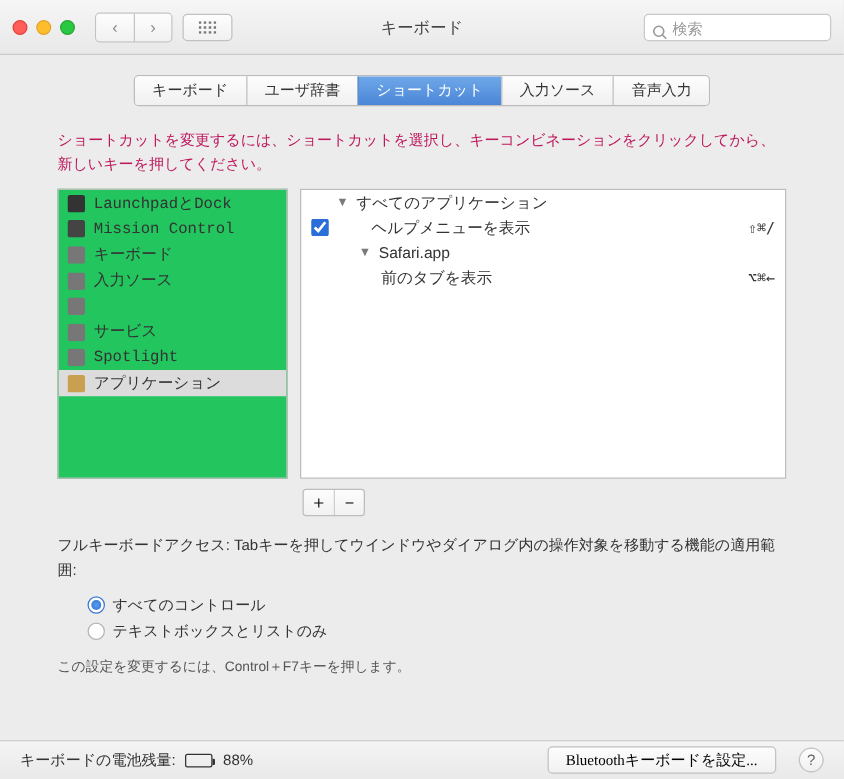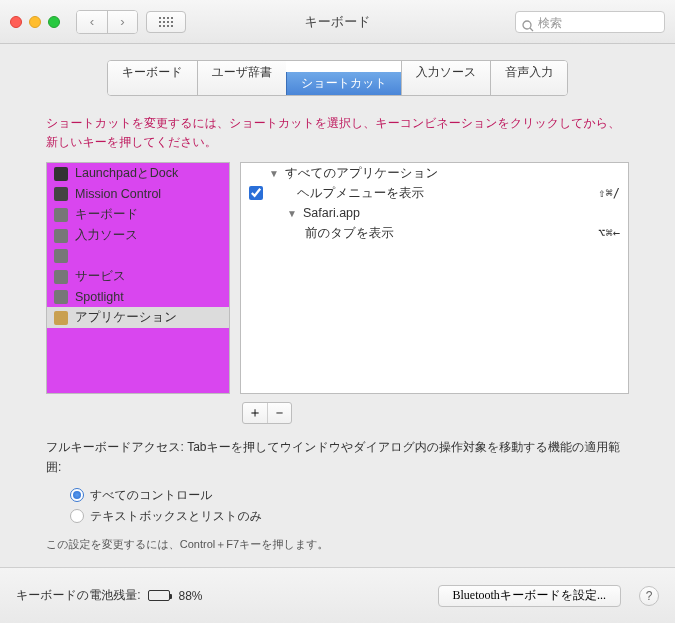--- a/index.html
+++ b/index.html
@@ -14,45 +14,45 @@
 .navseg button { width: 30px; height: 22px; background: linear-gradient(#fdfdfd,#f1f1f1); border: none; cursor: pointer; color: #888; }
 .navseg button + button { border-left: 1px solid #c2c2c2; }
 .gridbtn { width: 40px; height: 22px; border: 1px solid #c2c2c2; border-radius: 4px; background: linear-gradient(#fdfdfd,#f1f1f1); display: flex; align-items: center; justify-content: center; color: #666; }
 .title { flex: 1; text-align: center; font-size: 13px; color: #444; position: absolute; left: 0; right: 0; pointer-events: none; }
 .search { width: 150px; height: 22px; border: 1px solid #c9c9c9; border-radius: 4px; background: #fff; display: flex; align-items: flex-end; padding: 0 6px; color: #999; font-size: 12px; margin-left: auto; position: relative; z-index: 2; }
 .search svg { margin-right: 4px; flex-shrink: 0; }
 .tabs { display: flex; justify-content: center; margin: 16px 0 10px; }
 .tabbar { display: flex; border: 1px solid #bcbcbc; border-radius: 4px; overflow: hidden; background: #fff; }
 .tabbar > div { padding: 3px 14px; font-size: 12px; border-left: 1px solid #bcbcbc; cursor: pointer; background: linear-gradient(#fdfdfd,#f0f0f0); }
 .tabbar > div:first-child { border-left: none; }
-.tabbar > div.active { background: linear-gradient(#6fa8e8,#4a86d8); color: #fff; border-color: #3a6fb8; margin-top: 11px; }
+.tabbar > div.active { background: linear-gradient(#6fa8e8,#4a86d8); color: #fff; border-color: #3a6fb8; }
 .instr { padding: 8px 46px 10px; font-size: 12px; line-height: 1.6; color: #be185d; }
 .panels { display: flex; gap: 10px; padding: 0 46px; }
-.leftp { width: 184px; height: 232px; border: 1px solid #bdbdbd; background: #d946ef; overflow: auto; }
+.leftp { width: 184px; height: 232px; border: 1px solid #bdbdbd; background: #22c55e; overflow: auto; font-family: Liberation Mono, monospace; }
 .leftp .item { display: flex; align-items: center; gap: 6px; padding: 2px 6px; font-size: 12.5px; cursor: pointer; }
 .leftp .item.sel { background: #dcdcdc; }
 .leftp .icon { width: 16px; height: 16px; display: flex; align-items: center; justify-content: center; }
 .rightp { flex: 1; height: 232px; border: 1px solid #bdbdbd; background: #fff; overflow: auto; font-size: 12.5px; }
 .row { display: flex; align-items: center; height: 20px; padding: 0 8px; gap: 6px; }
 .row.sel { background: #2a6fd8; color: #fff; }
 .row .tri { width: 10px; text-align: center; color: #7a7a7a; font-size: 10px; }
 .row .cb { width: 14px; height: 14px; }
 .row .lbl { flex: 1; }
 .row .sc { font-family: -apple-system, monospace; font-size: 12px; }
 .addrem { display: flex; gap: 0; margin: 8px 0 0 242px; border: 1px solid #bdbdbd; border-radius: 3px; background: linear-gradient(#fdfdfd,#f1f1f1); width: fit-content; }
 .addrem button { width: 24px; height: 20px; border: none; background: transparent; font-size: 14px; cursor: pointer; }
 .addrem button + button { border-left: 1px solid #cfcfcf; }
 .fka { padding: 14px 46px 6px; font-size: 12px; line-height: 1.6; }
 .radios { padding: 2px 70px; font-size: 12px; }
 .radios label { display: flex; align-items: center; gap: 6px; padding: 2px 0; cursor: pointer; }
 .radiodot { width: 14px; height: 14px; border-radius: 50%; border: 1px solid #b5b5b5; background: #fff; display: inline-flex; align-items: center; justify-content: center; }
 .radiodot.on { border-color: #3a78d0; }
 .radiodot.on::after { content: ""; width: 8px; height: 8px; border-radius: 50%; background: radial-gradient(#5a9cf0,#2e6fd0); }
 .hint { padding: 8px 46px 0; font-size: 11px; color: #555; }
-.footer { position: absolute; bottom: 0; left: 0; right: 0; height: 56px; border-top: 1px solid #cfcfcf; background: linear-gradient(#f4f4f4,#e9e9e9); display: flex; align-items: center; padding: 0 16px; font-size: 12px; gap: 8px; }
+.footer { position: absolute; bottom: 0; left: 0; right: 0; height: 31px; border-top: 1px solid #cfcfcf; background: linear-gradient(#f4f4f4,#e9e9e9); display: flex; align-items: center; padding: 0 16px; font-size: 12px; gap: 8px; }
 .battwrap { display: flex; align-items: center; gap: 6px; }
 .battbody { width: 22px; height: 11px; border: 1px solid #333; border-radius: 2px; position: relative; }
 .battbody::after { content: ""; position: absolute; right: -3px; top: 3px; width: 2px; height: 5px; background: #333; border-radius: 0 1px 1px 0; }
 .battfill { height: 100%; background: #333; }
 .btbtn { margin-left: auto; height: 22px; padding: 0 14px; border: 1px solid #c2c2c2; border-radius: 4px; background: linear-gradient(#fdfdfd,#f1f1f1); font-size: 12px; cursor: pointer; font-family: Liberation Serif, serif; }
 .help { width: 20px; height: 20px; border: 1px solid #c2c2c2; border-radius: 50%; margin-left: 10px; display: flex; align-items: center; justify-content: center; font-size: 12px; color: #666; background: linear-gradient(#fdfdfd,#f0f0f0); cursor: pointer; }
 input[type=checkbox] { accent-color: #2a6fd8; }
 </style>
 </head>
 <body>

